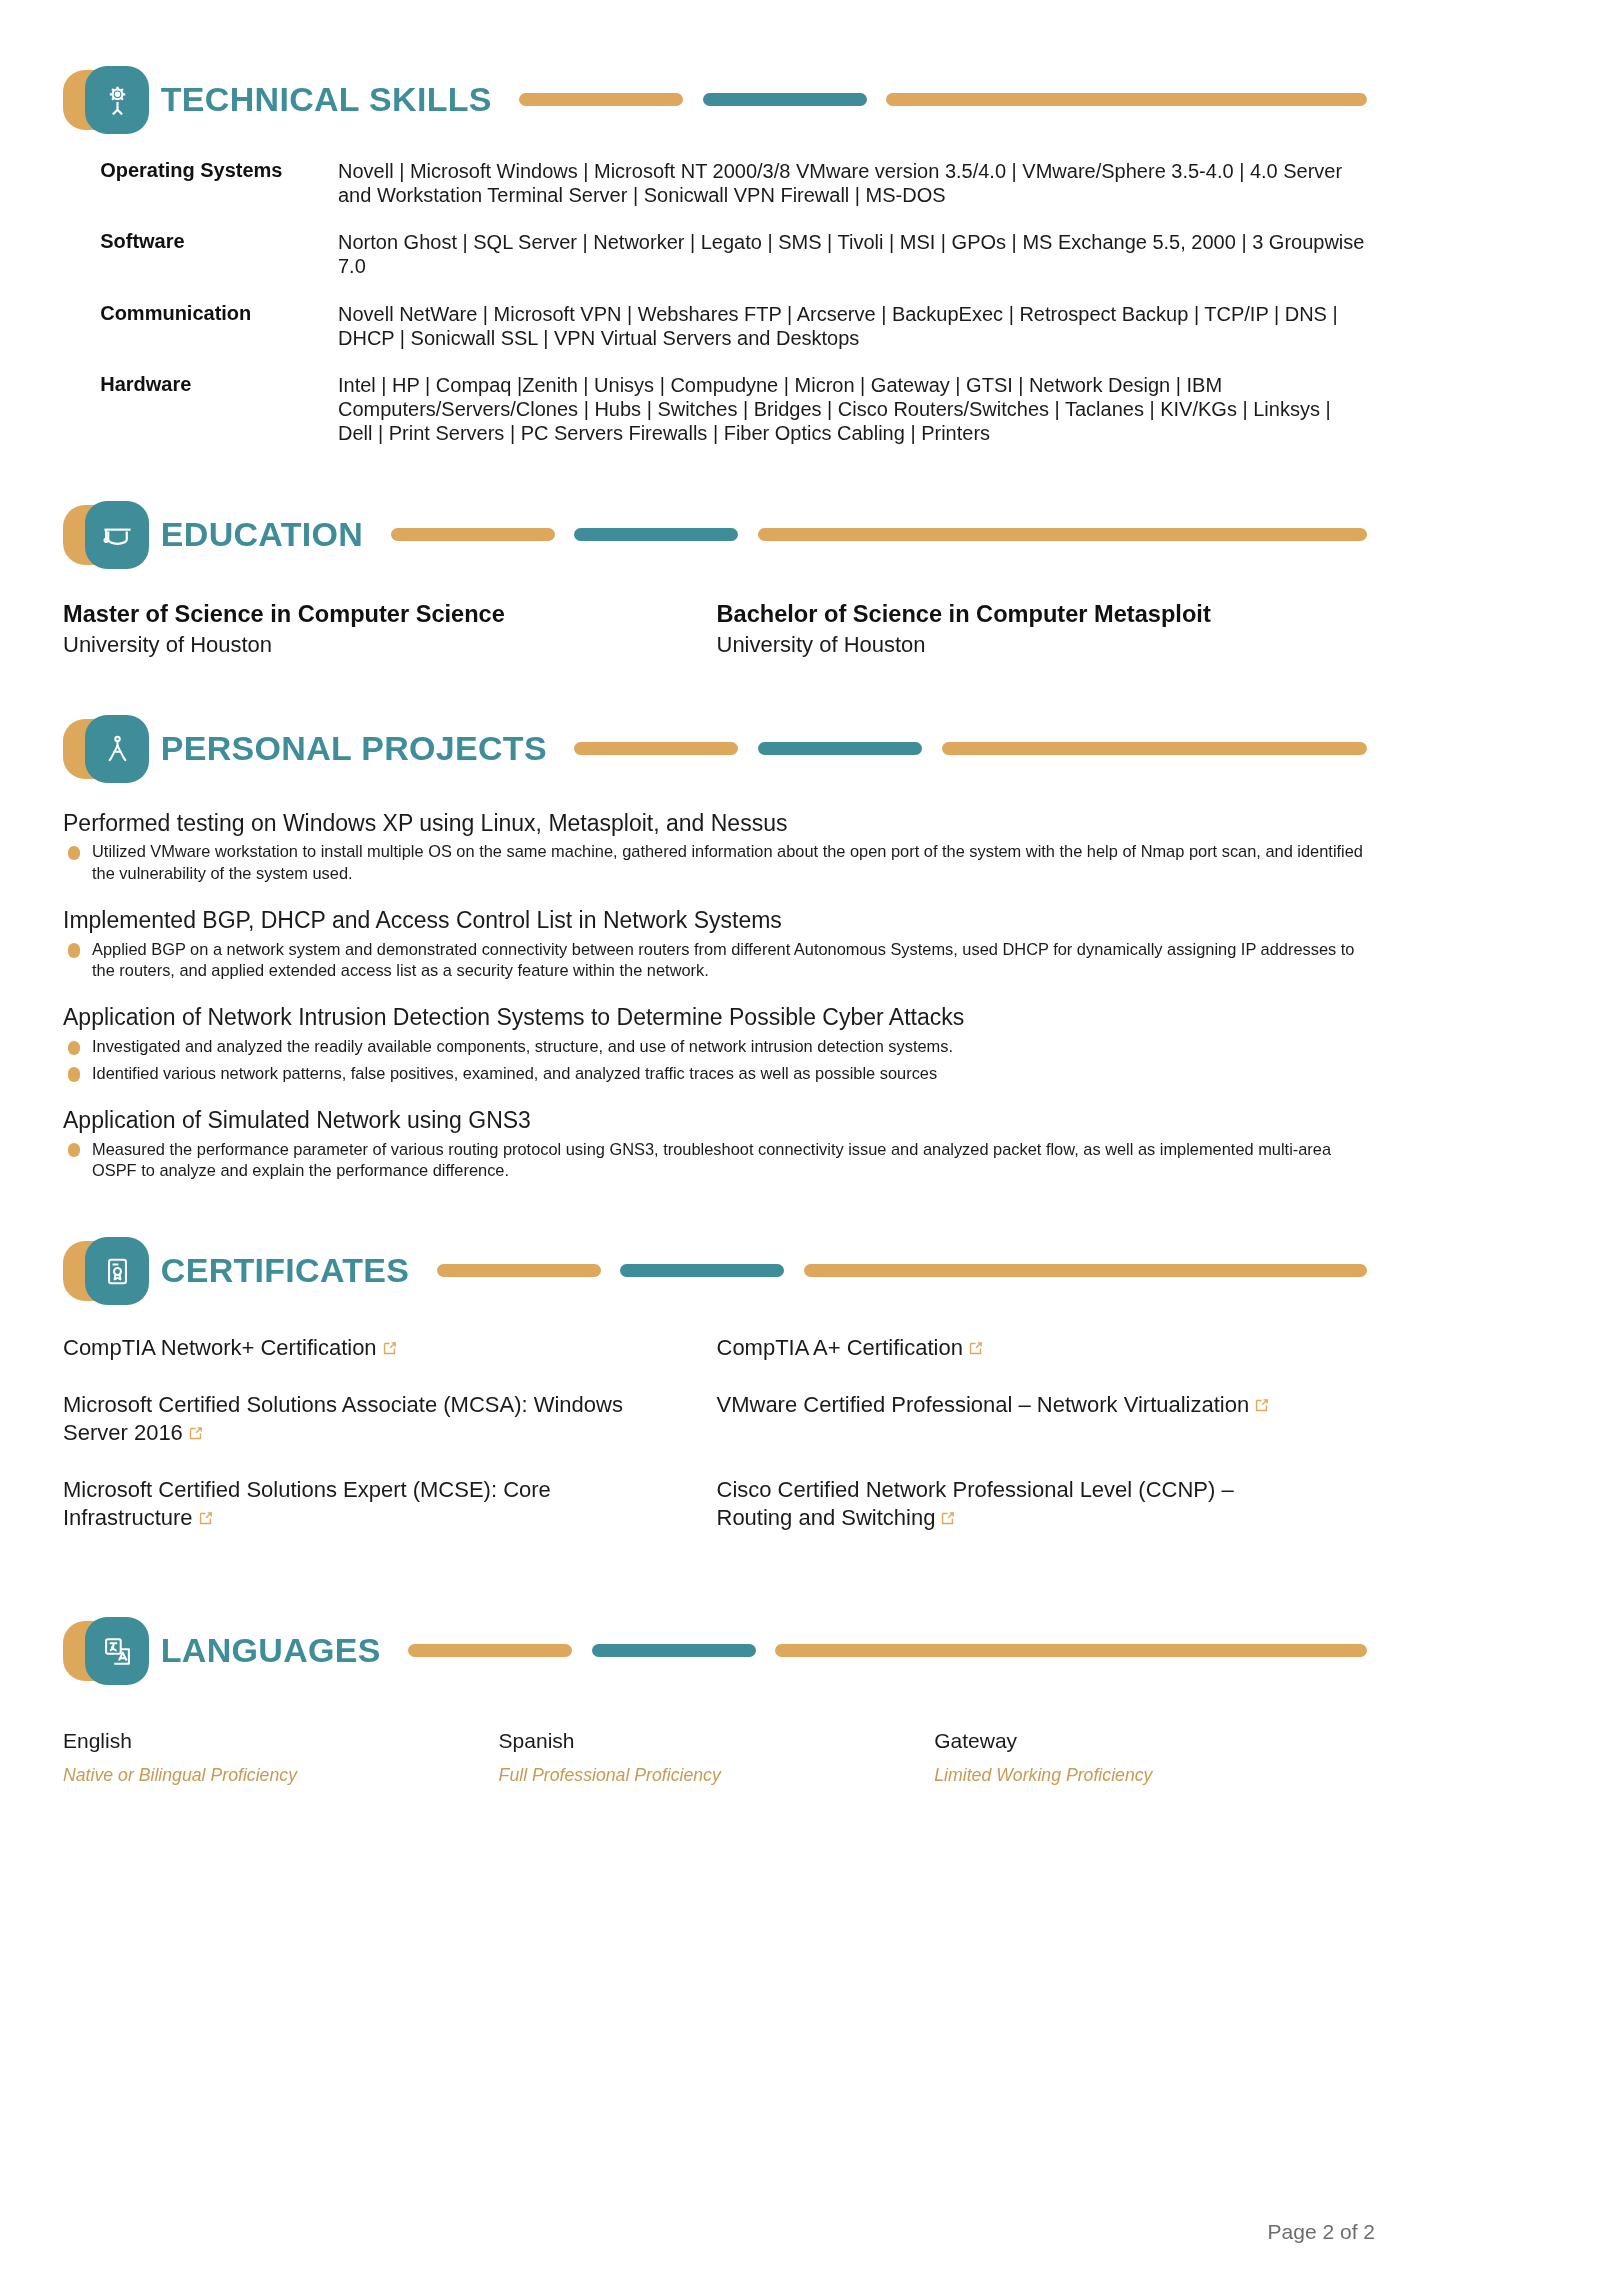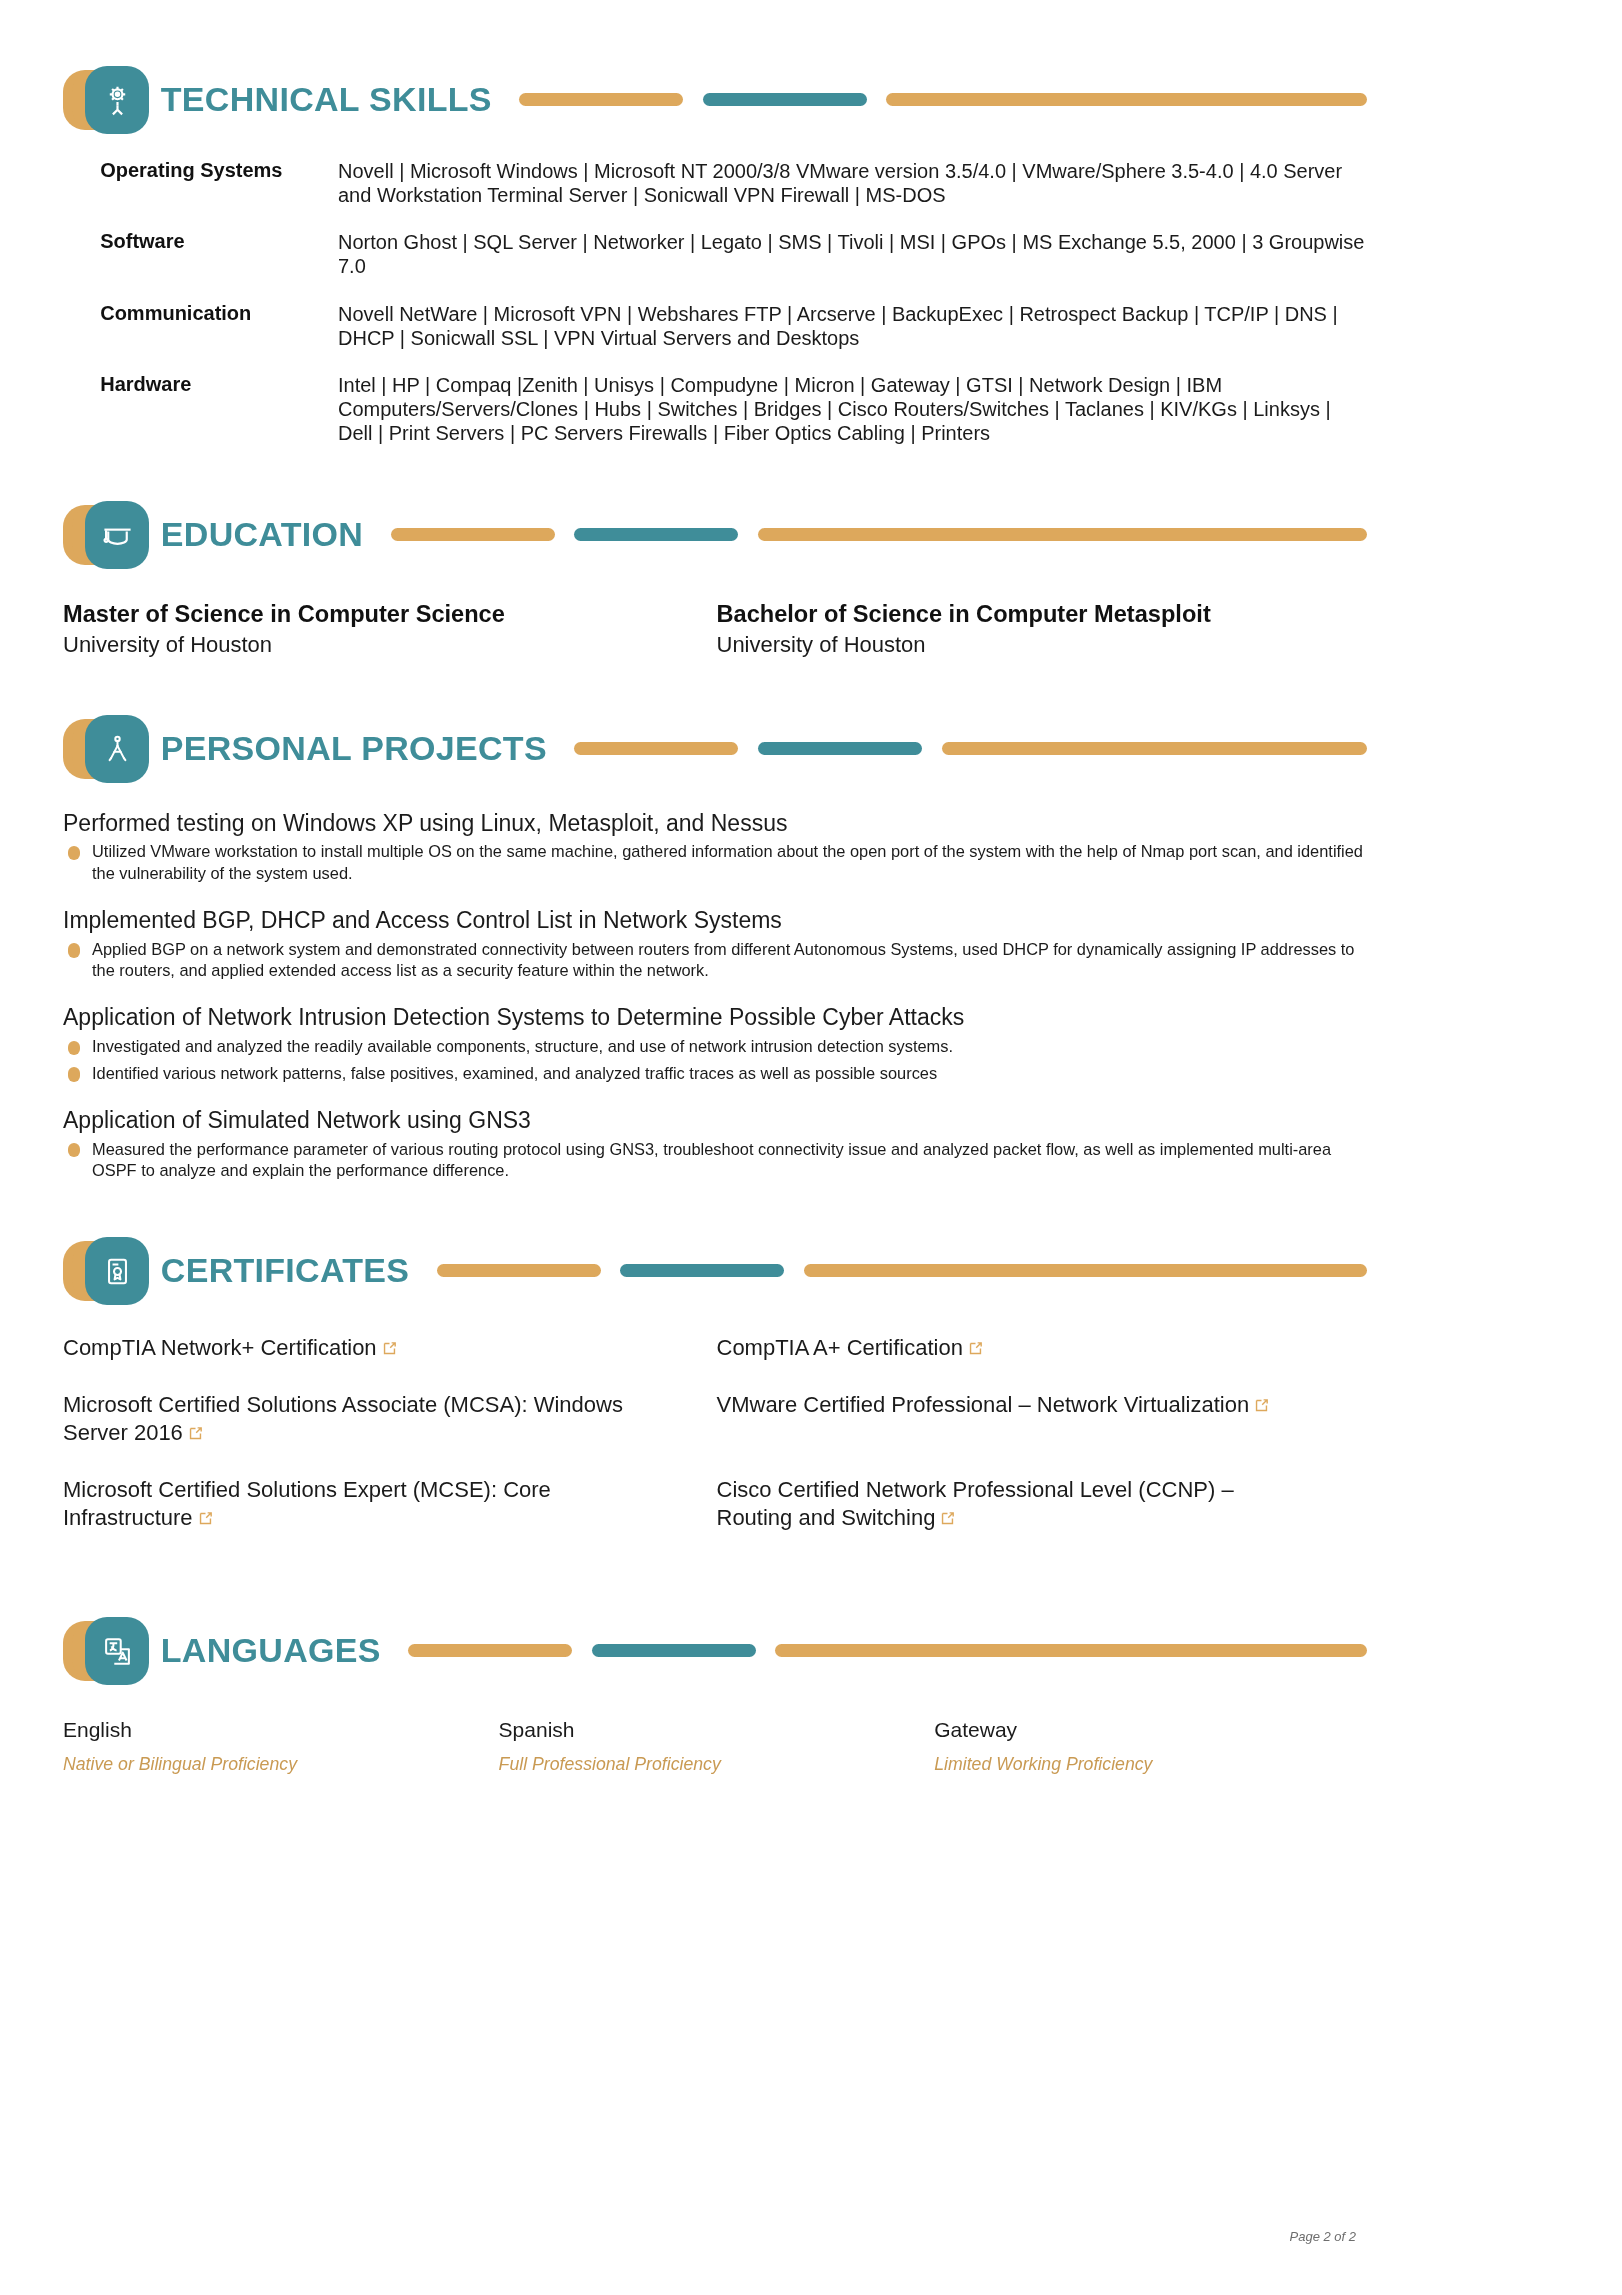--- a/index.html
+++ b/index.html
@@ -192,35 +192,35 @@
     margin-top: 26px;
   }
   .lang {
     flex: 0 0 33.33%;
     padding-right: 39px;
   }
   .lang-name {
     font-size: 21px;
     line-height: 1.3;
     color: #1b1b1b;
+    margin-top: 11px;
   }
   .lang-level {
     font-size: 17.7px;
     font-style: italic;
     color: #c99a53;
     margin-top: 10.5px;
   }
 
   
   .footer {
     position: absolute;
-    right: 77px;
+    right: 58px;
     bottom: 51px;
-    font-size: 13px;
-    font-style: italic;
+    font-size: 21px;
     color: #6d6d6d;
   }
 </style>
 </head>
 <body>
 
 <div class="page">
 
   <div class="section-header">
     <div class="icon-stack">

